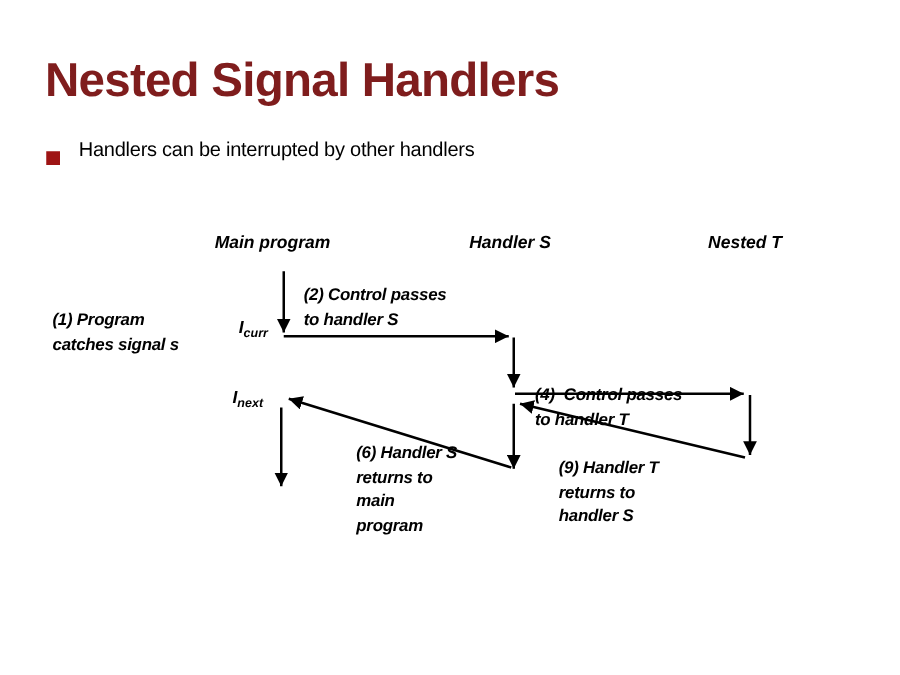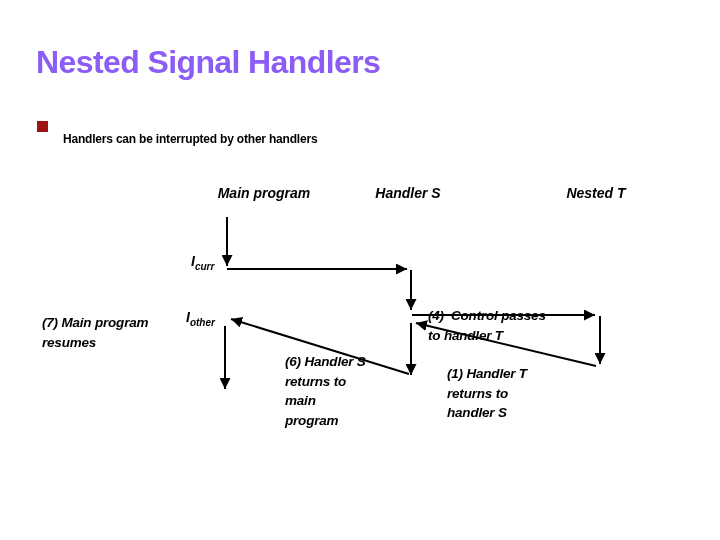--- a/index.html
+++ b/index.html
@@ -2,30 +2,30 @@
 <html><head>
 <meta charset="utf-8">
 <style>
   html,body { margin:0; padding:0; background:#fff; }
   .slide {
     position:relative; width:720px; height:540px; background:#ffffff;
     font-family:"Liberation Sans", sans-serif; color:#000; overflow:hidden;
   }
   .title {
     position:absolute; left:36px; top:44px;
-    font-size:32px; font-weight:bold; letter-spacing:-0.6px; color:#8b5cf6;
+    font-size:38px; font-weight:bold; letter-spacing:-0.6px; color:#7f1d1d;
     white-space:nowrap;
   }
   .bullet-marker {
     position:absolute; left:37px; top:121px; width:11px; height:11px;
     background:#9e1414;
   }
   .bullet-text {
     position:absolute; left:63px; top:112px;
-    font-size:12px; font-weight:bold; letter-spacing:-0.2px; white-space:nowrap;margin-top:20px;
+    font-size:16px; font-weight:normal; letter-spacing:-0.2px; white-space:nowrap;
   }
   .col-header {
     position:absolute; top:185px; transform:translateX(-50%);
     font-size:14px; font-weight:bold; font-style:italic; white-space:nowrap;
   }
   .step {
     position:absolute; font-size:13.5px; font-weight:bold; font-style:italic;
     line-height:19.5px; letter-spacing:-0.2px; white-space:pre-line;
   }
   .imark {
@@ -38,21 +38,21 @@
 </head>
 <body>
 
 <div class="slide">
 
   <div class="title">Nested Signal Handlers</div>
 
   <div class="bullet-marker" style="background: rgb(158, 20, 20);"></div>
   <div class="bullet-text">Handlers can be interrupted by other handlers</div>
 
-  <div class="col-header" style="left:218px;margin-left:46px;">Main program</div>
+  <div class="col-header" style="left:218px;">Main program</div>
   <div class="col-header" style="left:408px;">Handler S</div>
   <div class="col-header" style="left:596px;">Nested T</div>
 
   <svg class="flow" width="720" height="540" viewBox="0 0 720 540">
     <defs>
       <marker id="ah" viewBox="0 0 10 10" refX="10" refY="5" markerWidth="5.5" markerHeight="5.5" orient="auto">
         <path d="M0,0 L10,5 L0,10 z" fill="#000"></path>
       </marker>
     </defs>
     <g stroke="#000" stroke-width="2" fill="none">
@@ -62,27 +62,29 @@
       <path d="M412,315 L595,315" marker-end="url(#ah)"></path>
       <path d="M600,316 L600,364" marker-end="url(#ah)"></path>
       <path d="M596,366 L416,323" marker-end="url(#ah)"></path>
       <path d="M411,323 L411,375" marker-end="url(#ah)"></path>
       <path d="M409,374 L231,319" marker-end="url(#ah)"></path>
       <path d="M225,326 L225,389" marker-end="url(#ah)"></path>
     </g>
   </svg>
 
   <span class="imark" style="left:191px; top:253px;"><span>I</span><sub>curr</sub></span>
-  <span class="imark" style="left:186px; top:309px;"><span>I</span><sub>other</sub></span>
+  <span class="imark" style="left:186px; top:309px;"><span>I</span><sub>next</sub></span>
 
+  <div class="step" style="left:42px;  top:246px;">(1) Program
+catches signal s</div>
+  <div class="step" style="left:243px; top:226px;">(2) Control passes
+to handler S</div>
   <div class="step" style="left:428px; top:273px;margin-top:33px;">(4)&nbsp; Control passes
 to handler T</div>
-  <div class="step" style="left:447px; top:364px;">(1) Handler T
+  <div class="step" style="left:447px; top:364px;">(9) Handler T
 returns to
 handler S</div>
   <div class="step" style="left:285px; top:352px;">(6) Handler S
 returns to
 main
 program</div>
-  <div class="step" style="left:42px;  top:313px;">(7) Main program
-resumes</div>
 
 </div>
 
 </body></html>

